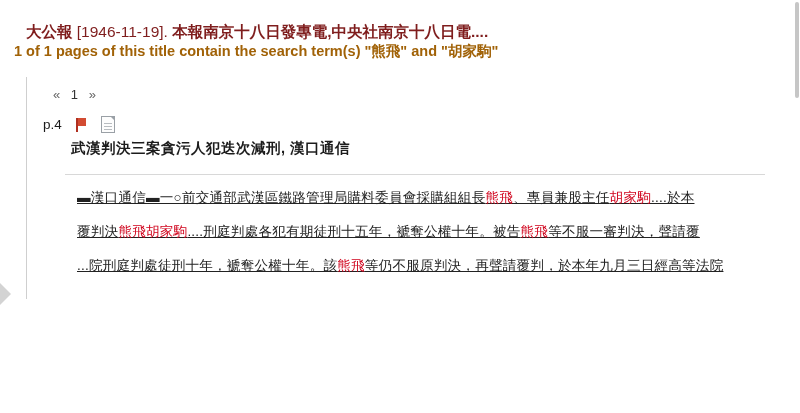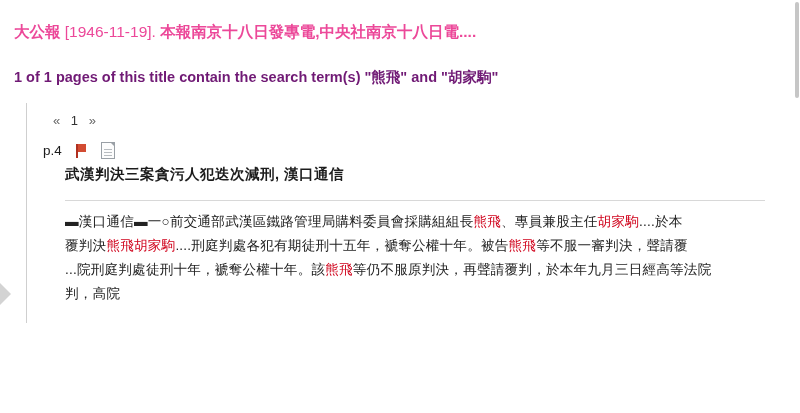--- a/index.html
+++ b/index.html
@@ -18,39 +18,38 @@
   .page {
     position: relative;
     width: 800px;
     height: 413px;
     box-sizing: border-box;
     padding: 18px 24px 0 14px;
   }
   .title-line {
     font-size: 15.5px;
     font-weight: bold;
-    color: #ec4899;
+    color: #7f1d1d;
     line-height: 1.3;
-    margin: 4px 0 0 0;
+    margin: 4px 0 0 12px;
     white-space: nowrap;
   }
   .title-line .bracket-date {
     font-weight: normal;
   }
   .collection-line {
     font-size: 15px;
     font-weight: bold;
     color: #1c1c1c;
     margin-top: 22px;
   }
   .pages-line {
     font-size: 14.5px;
     font-weight: bold;
-    color: #701a75;
-    margin-top: 26px;
+    color: #a16207;
   }
   .results-box {
     margin-top: 16px;
     margin-left: 12px;
     border-left: 1px solid #cfcfcf;
     padding: 10px 0 10px 16px;
     min-height: 200px;
   }
   .pager {
     font-size: 13px;
@@ -124,41 +123,42 @@
     background: #b8bcc0;
   }
   .doc-icon .l1 { top: 6px; }
   .doc-icon .l2 { top: 9px; }
   .doc-icon .l3 { top: 12px; }
 
   .article-heading {
     font-size: 14.5px;
     font-weight: bold;
     color: #1c1c1c;
-    margin: 4px 0 0 22px;
+    margin: 4px 0 0 28px;
     letter-spacing: 0.5px;
   }
   .snippet-divider {
     margin: 16px 0 0 22px;
     border-top: 1px solid #d8d8d8;
     width: 700px;
   }
   .snippet {
     margin: 10px 0 0 22px;
     font-size: 13.6px;
     line-height: 1.62;
     color: #222222;
     width: 714px;
     letter-spacing: 0.2px;
   }
   .hl {
     color: #d0021b;
   }
   .snippet .para {
-    margin: 0;
+    margin: 12px;
+    text-decoration: underline;
   }
   .snippet .para + .para {
     margin-top: 2px;
   }
   .left-arrow {
     position: absolute;
     left: 0;
     top: 283px;
     width: 0;
     height: 0;
@@ -226,21 +226,20 @@
     <div class="snippet">
       <p class="para">
         <span>▬漢口通信▬一○前交通部武漢區鐵路管理局購料委員會採購組組長</span><span class="hl">熊飛</span><span>、專員兼股主任</span><span class="hl">胡家駒</span><span>....於本</span>
       </p>
       <p class="para">
         <span>覆判決</span><span class="hl">熊飛</span><span class="hl">胡家駒</span><span>....刑庭判處各犯有期徒刑十五年，褫奪公權十年。被告</span><span class="hl">熊飛</span><span>等不服一審判決，聲請覆</span>
       </p>
       <p class="para">
         <span>...院刑庭判處徒刑十年，褫奪公權十年。該</span><span class="hl">熊飛</span><span>等仍不服原判決，再聲請覆判，於本年九月三日經高等法院</span>
       </p>
-      <p class="para">判，高院</p>
     </div>
 
   </div>
 
   <div class="left-arrow"></div>
 
   <div class="scrollbar-track">
     <div class="scrollbar-thumb"></div>
   </div>
 

